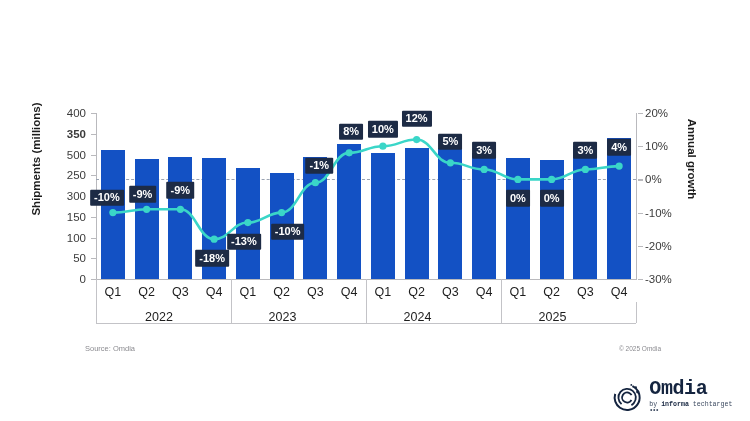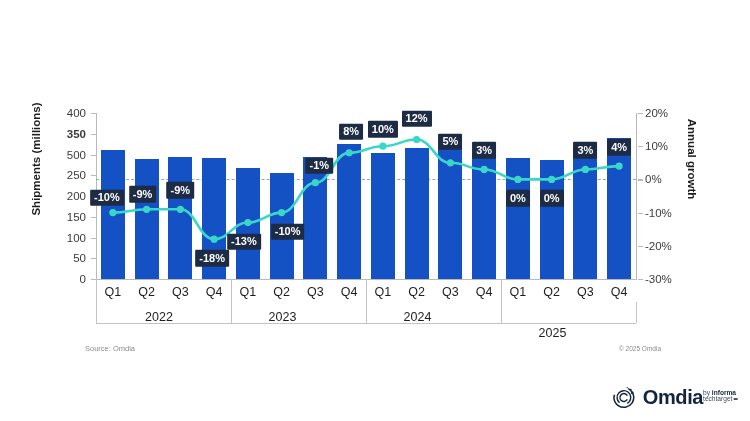--- a/index.html
+++ b/index.html
@@ -225,21 +225,21 @@
   .logo-wrap {
     position: absolute;
     left: 612px;
     top: 379px;
     width: 130px;
     height: 36px;
     display: flex;
     align-items: center;
     gap: 7px;
   }
-  .logo-text { display: flex; line-height: 1; }
+  .logo-text { display: flex; flex-direction: column; line-height: 1; font-family: Liberation Mono, monospace; }
   .logo-name {
     font-size: 20px;
     font-weight: bold;
     color: #14243f;
     letter-spacing: -0.4px;
   }
   .logo-tag {
     font-size: 6.6px;
     color: #3c4a60;
     margin-top: 2.5px;
@@ -256,21 +256,21 @@
 
   <div class="chart-area">
 
     <div class="axis-left"></div>
     <div class="axis-right"></div>
     <div class="ylab-l-wrap" id="ylabels-left">
         <div class="ylab-l" style="top: 0px;">400</div>
         <div class="ylab-l" style="top: 20.75px; font-weight: bold;">350</div>
         <div class="ylab-l" style="top: 41.5px;">500</div>
         <div class="ylab-l" style="top: 62.25px;">250</div>
-        <div class="ylab-l" style="top: 83px;">200</div>
+        <div class="ylab-l" style="top: 83px;">300</div>
         <div class="ylab-l" style="top: 103.75px;">150</div>
         <div class="ylab-l" style="top: 124.5px;">100</div>
         <div class="ylab-l" style="top: 145.25px;">50</div>
         <div class="ylab-l" style="top: 166px;">0</div>
       </div>
     <div class="ylab-r-wrap" id="ylabels-right">
         <div class="ylab-r" style="top: 0px;">20%</div>
         <div class="ylab-r" style="top: 33.2px;">10%</div>
         <div class="ylab-r" style="top: 66.4px;">0%</div>
         <div class="ylab-r" style="top: 99.6px;">-10%</div>
@@ -385,21 +385,21 @@
         <div class="yeartick" style="left: 366px;"></div>
         <div class="yearbase" style="left: 231px; width: 135px;"></div>
         <div class="yearlabel" style="left: 282.5px;">2023</div>
         <div class="xtick" style="left: 366px;"></div>
         <div class="yeartick" style="left: 501px;"></div>
         <div class="yearbase" style="left: 366px; width: 135px;"></div>
         <div class="yearlabel" style="left: 417.5px;">2024</div>
         <div class="xtick" style="left: 501px;"></div>
         <div class="yeartick" style="left: 636px;"></div>
         <div class="yearbase" style="left: 501px; width: 135px;"></div>
-        <div class="yearlabel" style="left: 552.5px; margin-top: 16px;">2025</div>
+        <div class="yearlabel" style="left: 552.5px;">2025</div>
       </div>
 
   </div>
 
   <div class="source">Source: Omdia</div>
   <div class="copyright">© 2025 Omdia</div>
 
   <div class="logo-wrap">
     <svg width="31" height="31" viewBox="0 0 40 40">
       <circle cx="20" cy="20" r="16.5" fill="none" stroke="#14243f" stroke-width="2.6" stroke-dasharray="72 28" transform="rotate(-55 20 20)"></circle>

